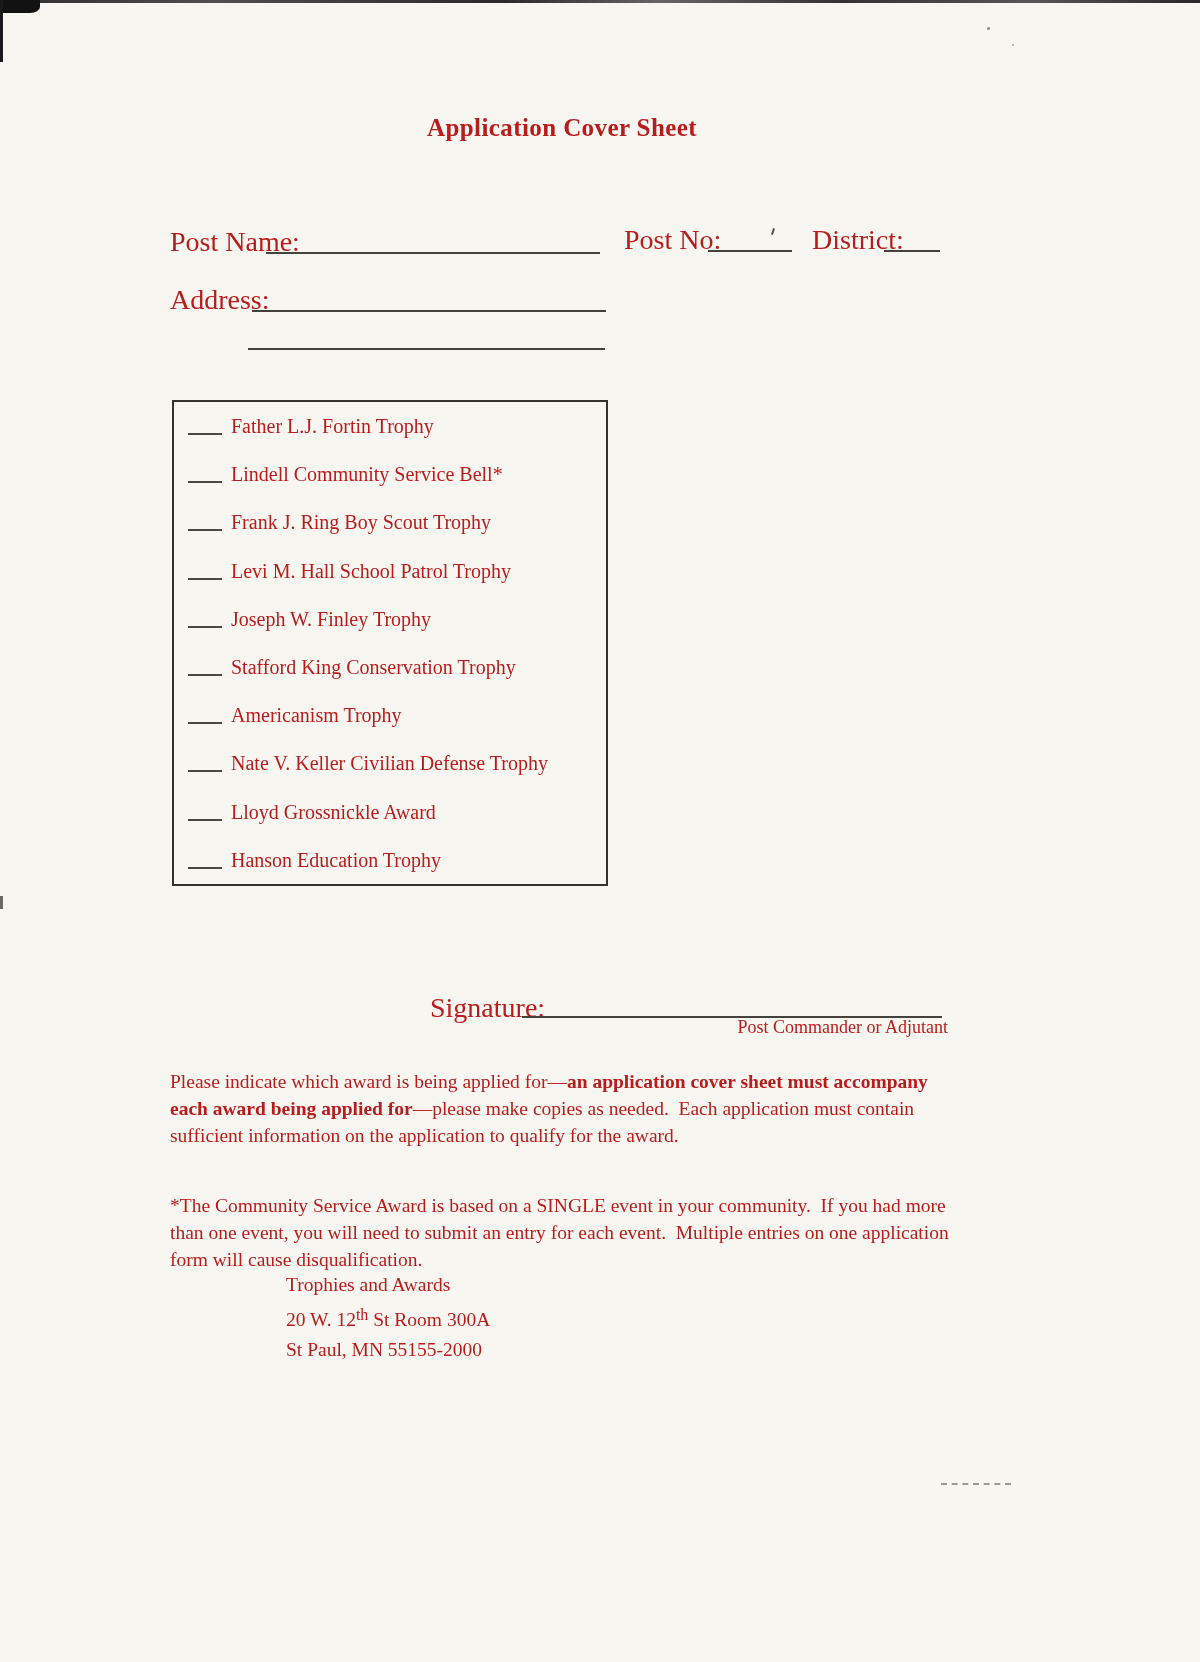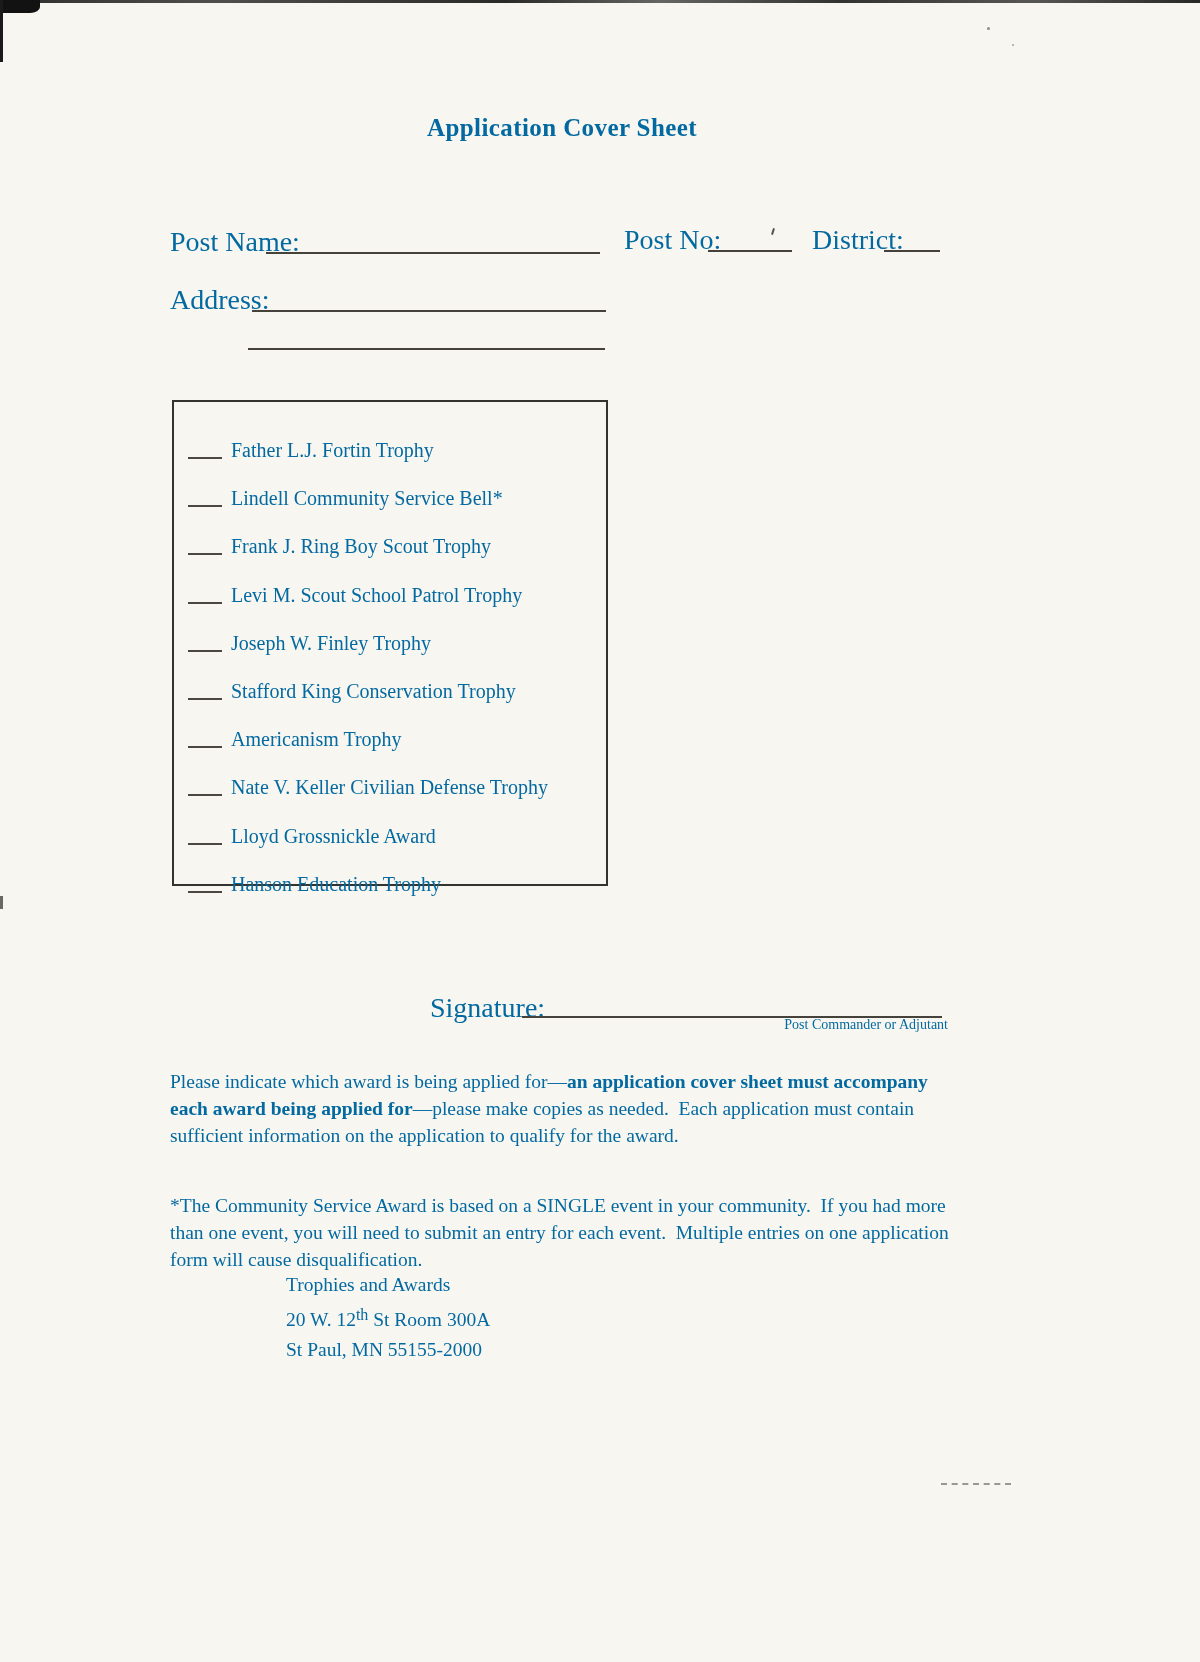--- a/index.html
+++ b/index.html
@@ -2,21 +2,21 @@
 <html><head>
 <meta charset="utf-8">
 <style>
   html,body { margin:0; padding:0; background:#e9e7e1; }
   .page {
     position:relative;
     width:1200px; height:1662px;
     margin:0 auto;
     background:#f8f6f0;
     font-family:"Liberation Serif","DejaVu Serif",serif;
-    color:#0369a1;
+    color:#b91c1c;
     overflow:hidden;
   }
   
   .top-edge {
     position:absolute; top:0; left:0; width:100%; height:3px;
     background:linear-gradient(90deg,#181818 0%,#3c3c3a 18%,#141414 42%,#555 55%,#1d1d1d 70%,#454543 86%,#111 100%);
     opacity:.9;
   }
   .corner-blob {
     position:absolute; top:0; left:0; width:40px; height:13px;
@@ -36,27 +36,27 @@
   .dot-b { position:absolute; left:1012px; top:44px; width:2px; height:2px; background:#a5a39d; border-radius:50%; }
   
   .title {
     position:absolute; left:352px; top:114px; width:420px;
     text-align:center; font-size:25px; font-weight:bold; letter-spacing:.4px;
   }
   .label { position:absolute; font-size:28px; }
   .rule  { position:absolute; border-bottom:2px solid #45423c; }
   .caption {
     position:absolute; left:640px; top:1017px; width:308px;
-    text-align:right; font-size:14px;
+    text-align:right; font-size:18px;
   }
   
   .awards-box {
     position:absolute; left:172px; top:400px; width:436px; height:486px;
     border:2.5px solid #35332d; box-sizing:border-box;
-    padding:24px 0 0 14px;
+    padding:0 0 0 14px;
   }
   .award-row { height:48.2px; line-height:48.2px; font-size:20px; white-space:nowrap; }
   .blank {
     display:inline-block; width:34px; height:15px;
     border-bottom:2px solid #4b4842; margin-right:9px;
     vertical-align:-2px;
   }
   
   .para {
     position:absolute; left:170px; width:780px;
@@ -92,21 +92,21 @@
   <div class="rule" style="left:884px; top:224px; width:56px; height:26px;"></div>
 
   <div class="label" style="left:170px; top:284px;">Address:</div>
   <div class="rule" style="left:252px; top:284px; width:354px; height:26px;"></div>
   <div class="rule" style="left:248px; top:322px; width:357px; height:26px;"></div>
 
   <div class="awards-box">
     <div class="award-row"><span class="blank"></span><span>Father L.J. Fortin Trophy</span></div>
     <div class="award-row"><span class="blank"></span><span>Lindell Community Service Bell*</span></div>
     <div class="award-row"><span class="blank"></span><span>Frank J. Ring Boy Scout Trophy</span></div>
-    <div class="award-row"><span class="blank"></span><span>Levi M. Scout School Patrol Trophy</span></div>
+    <div class="award-row"><span class="blank"></span><span>Levi M. Hall School Patrol Trophy</span></div>
     <div class="award-row"><span class="blank"></span><span>Joseph W. Finley Trophy</span></div>
     <div class="award-row"><span class="blank"></span><span>Stafford King Conservation Trophy</span></div>
     <div class="award-row"><span class="blank"></span><span>Americanism Trophy</span></div>
     <div class="award-row"><span class="blank"></span><span>Nate V. Keller Civilian Defense Trophy</span></div>
     <div class="award-row"><span class="blank"></span><span>Lloyd Grossnickle Award</span></div>
     <div class="award-row"><span class="blank"></span><span>Hanson Education Trophy</span></div>
   </div>
 
   <div class="label" style="left:430px; top:992px;">Signature:</div>
   <div class="rule" style="left:522px; top:990px; width:420px; height:26px;"></div>

